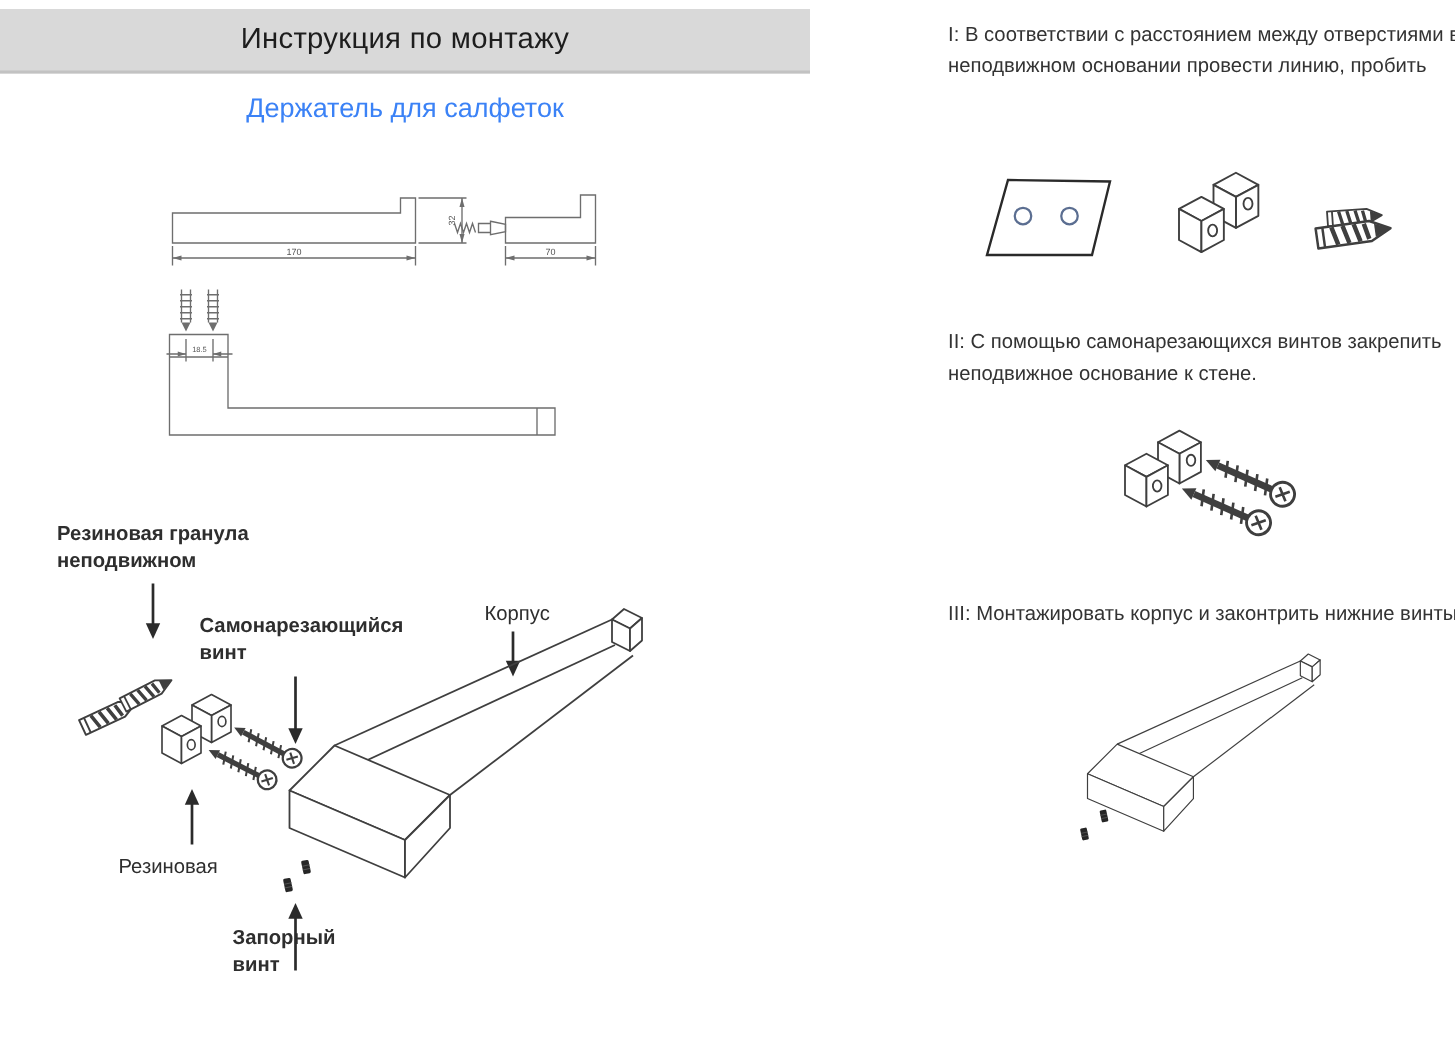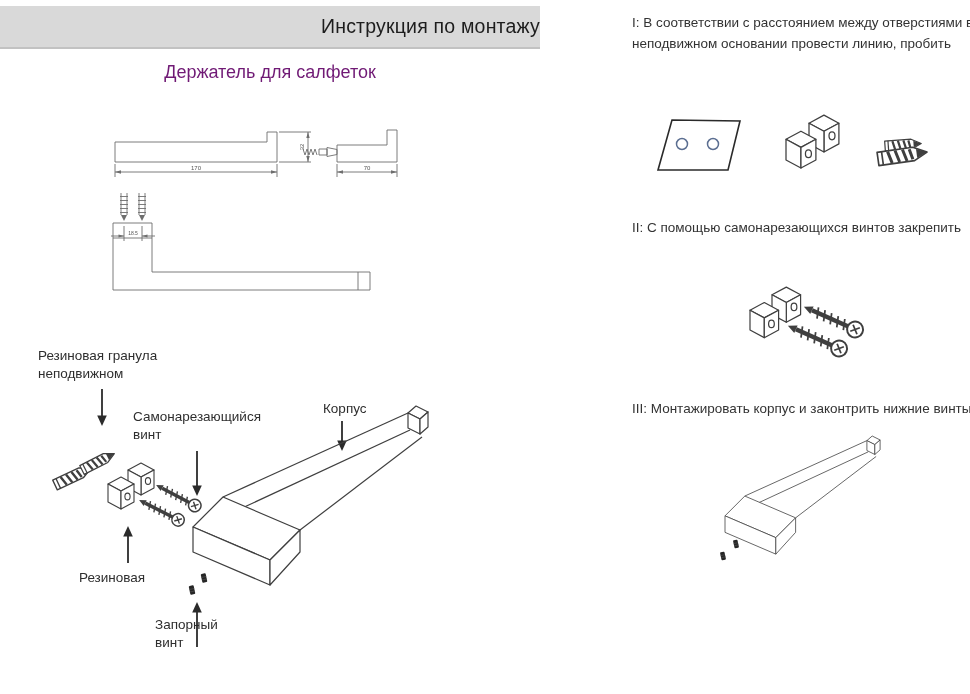--- a/index.html
+++ b/index.html
@@ -1,25 +1,25 @@
 <!DOCTYPE html>
 <html><head>
 <meta charset="utf-8">
 <style>
   html,body{margin:0;padding:0;background:#fff;}
   .page{position:relative;width:970px;height:694px;background:#fff;overflow:hidden;
         font-family:"Liberation Sans","DejaVu Sans",sans-serif;color:#333;}
   .header-bar{position:absolute;left:0;top:6px;width:540px;height:41px;background:#d9d9d9;
-        border-bottom:2px solid #c2c2c2;display:flex;align-items:center;justify-content:flex-end;}
+        border-bottom:2px solid #c2c2c2;display:flex;align-items:center;justify-content:center;}
   .header-title{font-size:19.5px;color:#1d1d1d;letter-spacing:.2px;}
-  .subtitle{position:absolute;left:0;top:62px;width:540px;text-align:center;font-size:18px;color:#701a75;}
+  .subtitle{position:absolute;left:0;top:62px;width:540px;text-align:center;font-size:18px;color:#3b82f6;}
   .step-text{position:absolute;left:632px;width:338px;font-size:13.5px;line-height:21px;color:#333;}
   .step-line{white-space:nowrap;}
   .part-label{position:absolute;font-size:13.5px;line-height:17.5px;color:#2e2e2e;}
-  .part-line{white-space:nowrap;}
+  .part-line{white-space:nowrap;font-weight:bold;}
   .art{position:absolute;}
   .art text{font-family:"Liberation Sans",sans-serif;fill:#555;}
   .defs-holder{position:absolute;width:0;height:0;}
 </style>
 </head>
 <body>
 
 <div class="page">
 
   <svg class="defs-holder" aria-hidden="true">
@@ -153,20 +153,21 @@
     <path d="M32,15 L100,16 L88,65 L18,65 Z" fill="#fff" stroke="#2a2a2a" stroke-width="1.6"></path>
     <circle cx="42" cy="39" r="5.5" fill="none" stroke="#5b6e91" stroke-width="1.5"></circle>
     <circle cx="73" cy="39" r="5.5" fill="none" stroke="#5b6e91" stroke-width="1.5"></circle>
     <use href="#baseblock" transform="translate(146,9) scale(1.15)"></use>
     <use href="#anchor" transform="translate(245,41) rotate(-4) scale(1.1)"></use>
     <use href="#anchor" transform="translate(238,54) rotate(-8) scale(1.5)"></use>
   </svg>
 
   <div class="step-text" style="top:217px">
     <div class="step-line">II: С помощью самонарезающихся винтов закрепить</div>
+    <div class="step-line">неподвижное основание к стене.</div>
   </div>
   <svg class="art" style="left:735px;top:282px" width="160" height="90" viewBox="0 0 160 90">
     <use href="#baseblock" transform="translate(15,4) scale(1.1)"></use>
     <use href="#screwpart" transform="translate(74,27) rotate(24) scale(1.6)"></use>
     <use href="#screwpart" transform="translate(58,46) rotate(24) scale(1.6)"></use>
   </svg>
 
   <div class="step-text" style="top:398px">
     <div class="step-line">III: Монтажировать корпус и законтрить нижние винты.</div>
   </div>

